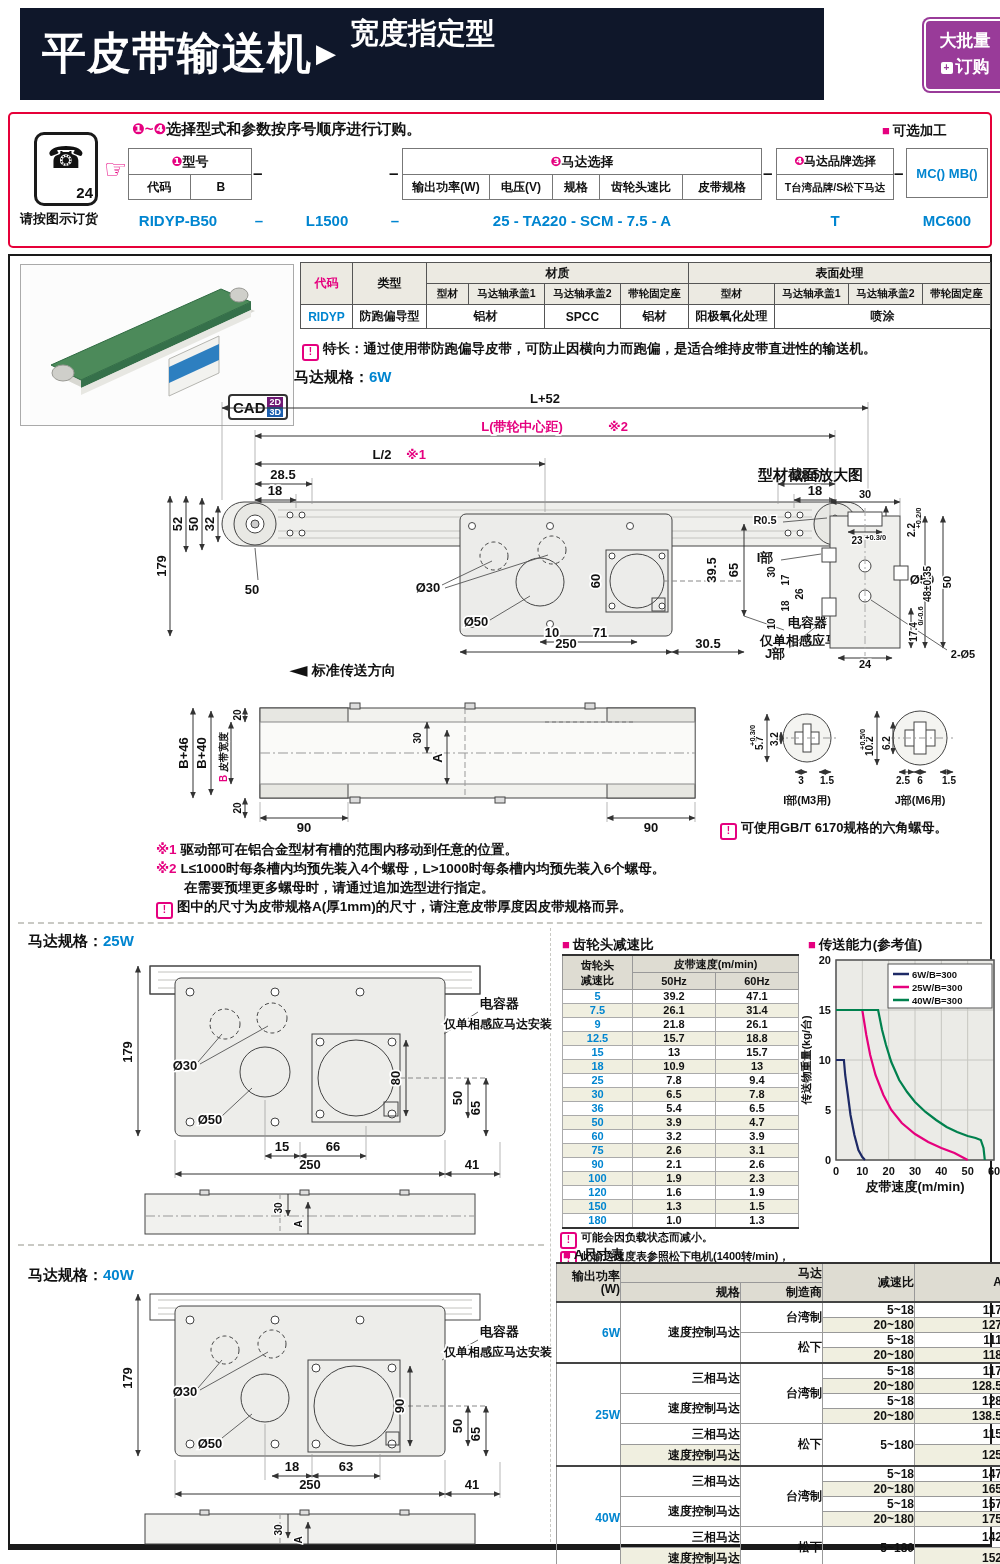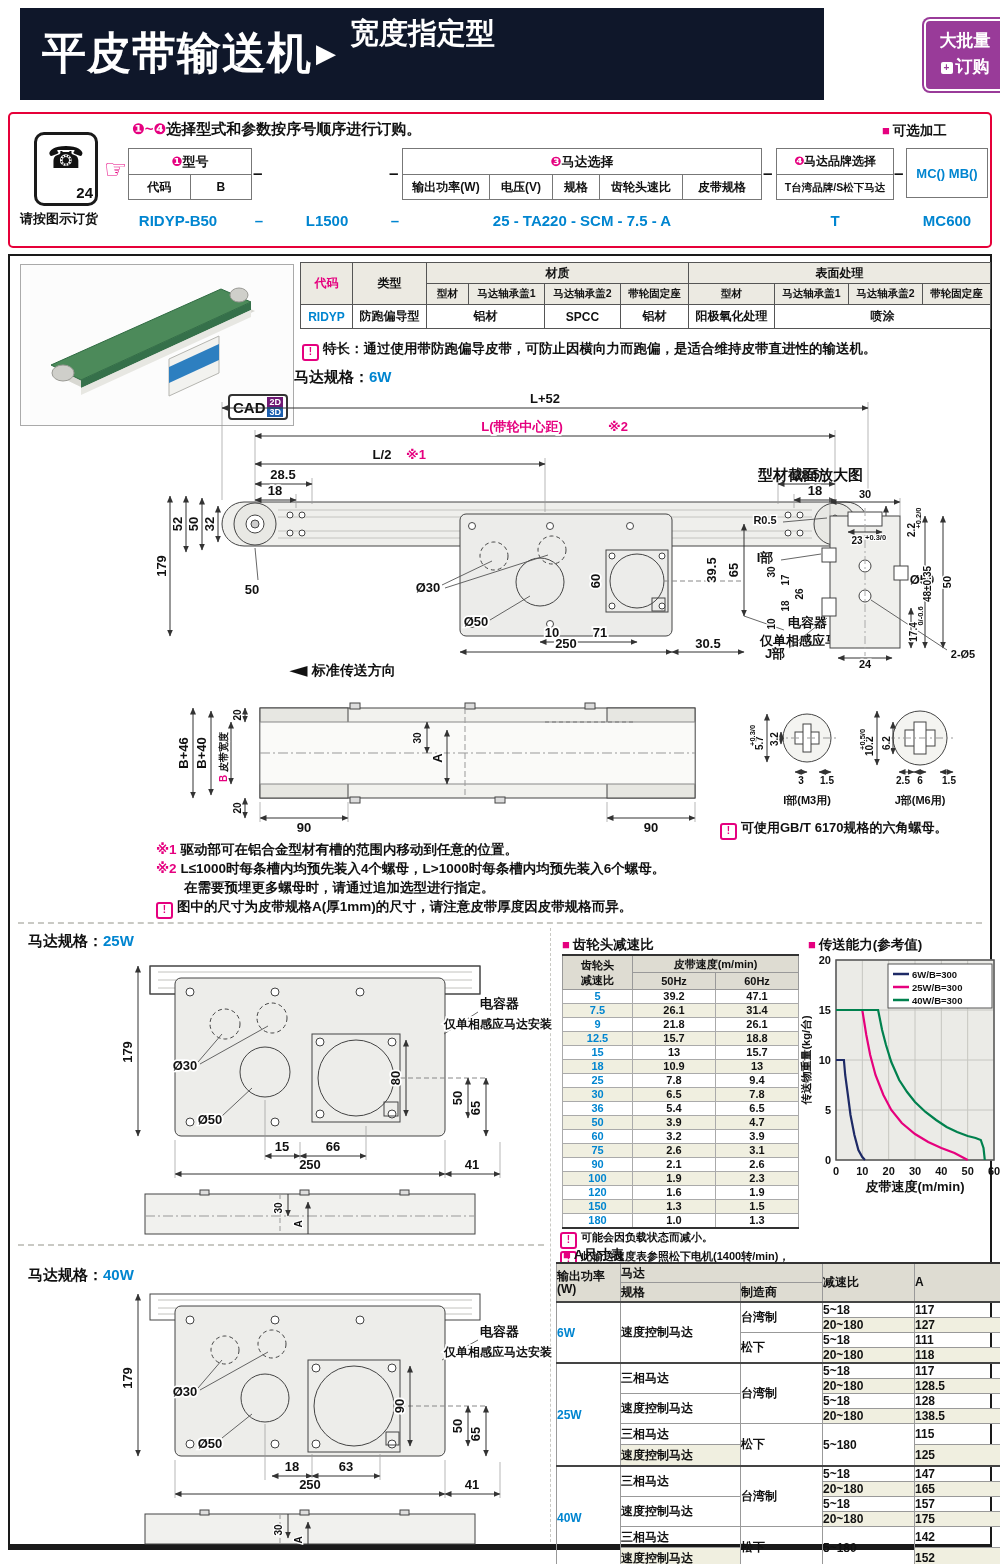--- a/index.html
+++ b/index.html
@@ -77,21 +77,21 @@
 .gt td{border:1px solid #aaa;text-align:center;height:13px;padding:0;line-height:13px}
 .gt td.c1{color:#0085d0}
 .gt tbody tr:nth-child(even){background:#f0efe0}
 .gnote{font-size:11px;font-weight:bold;line-height:15px}
 
 .ctick{font-size:11px;font-weight:bold;fill:#111}
 .cleg{font-size:9.5px;font-weight:bold;fill:#111}
 .clab{font-size:13px;font-weight:bold;fill:#111}
 
 .at{width:446px;font-size:12px;font-weight:bold;border-top:2px solid #333;border-bottom:2px solid #333;table-layout:fixed}
-.at th,.at td{border:1px solid #999;text-align:left;padding:0;white-space:nowrap}
+.at th,.at td{border:1px solid #999;text-align:right;padding:0;white-space:nowrap}
 .at th{height:18px;background:#dedcd2;font-size:12px;line-height:13px}
 .at td{height:14px}
 .at tr.tall td{height:20px}
 .at td.pw{color:#0085d0}
 .at tr.sep td{border-top:2px solid #444}
 .at tbody tr:nth-child(even) td{background:#f0efe0}
 .ttl{font-size:13.5px;font-weight:bold}
 .sq{color:#e5007f;font-size:13px;margin-right:3px}
 .dirline{font-size:14px;font-weight:bold}
 .dirarrow{display:inline-block;transform:scaleX(1.7);margin-right:8px}

